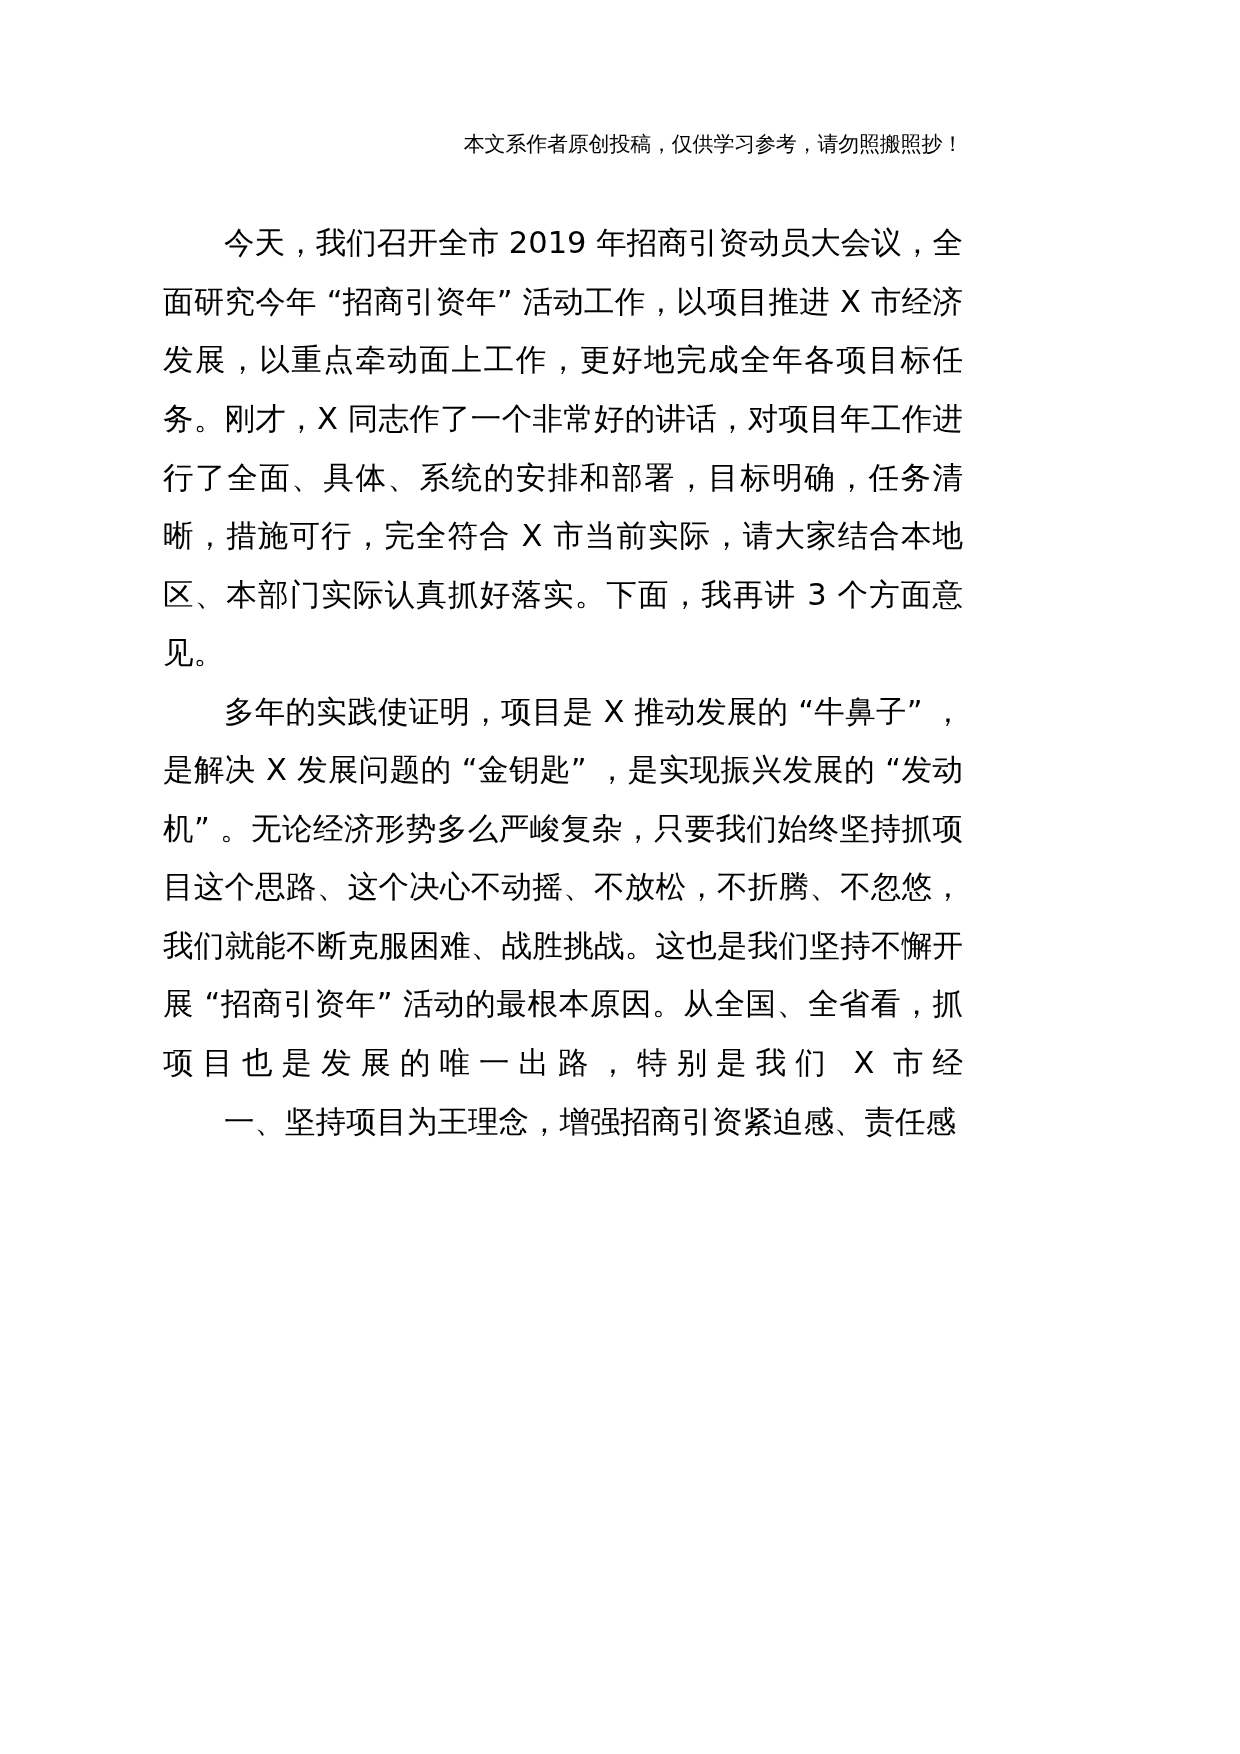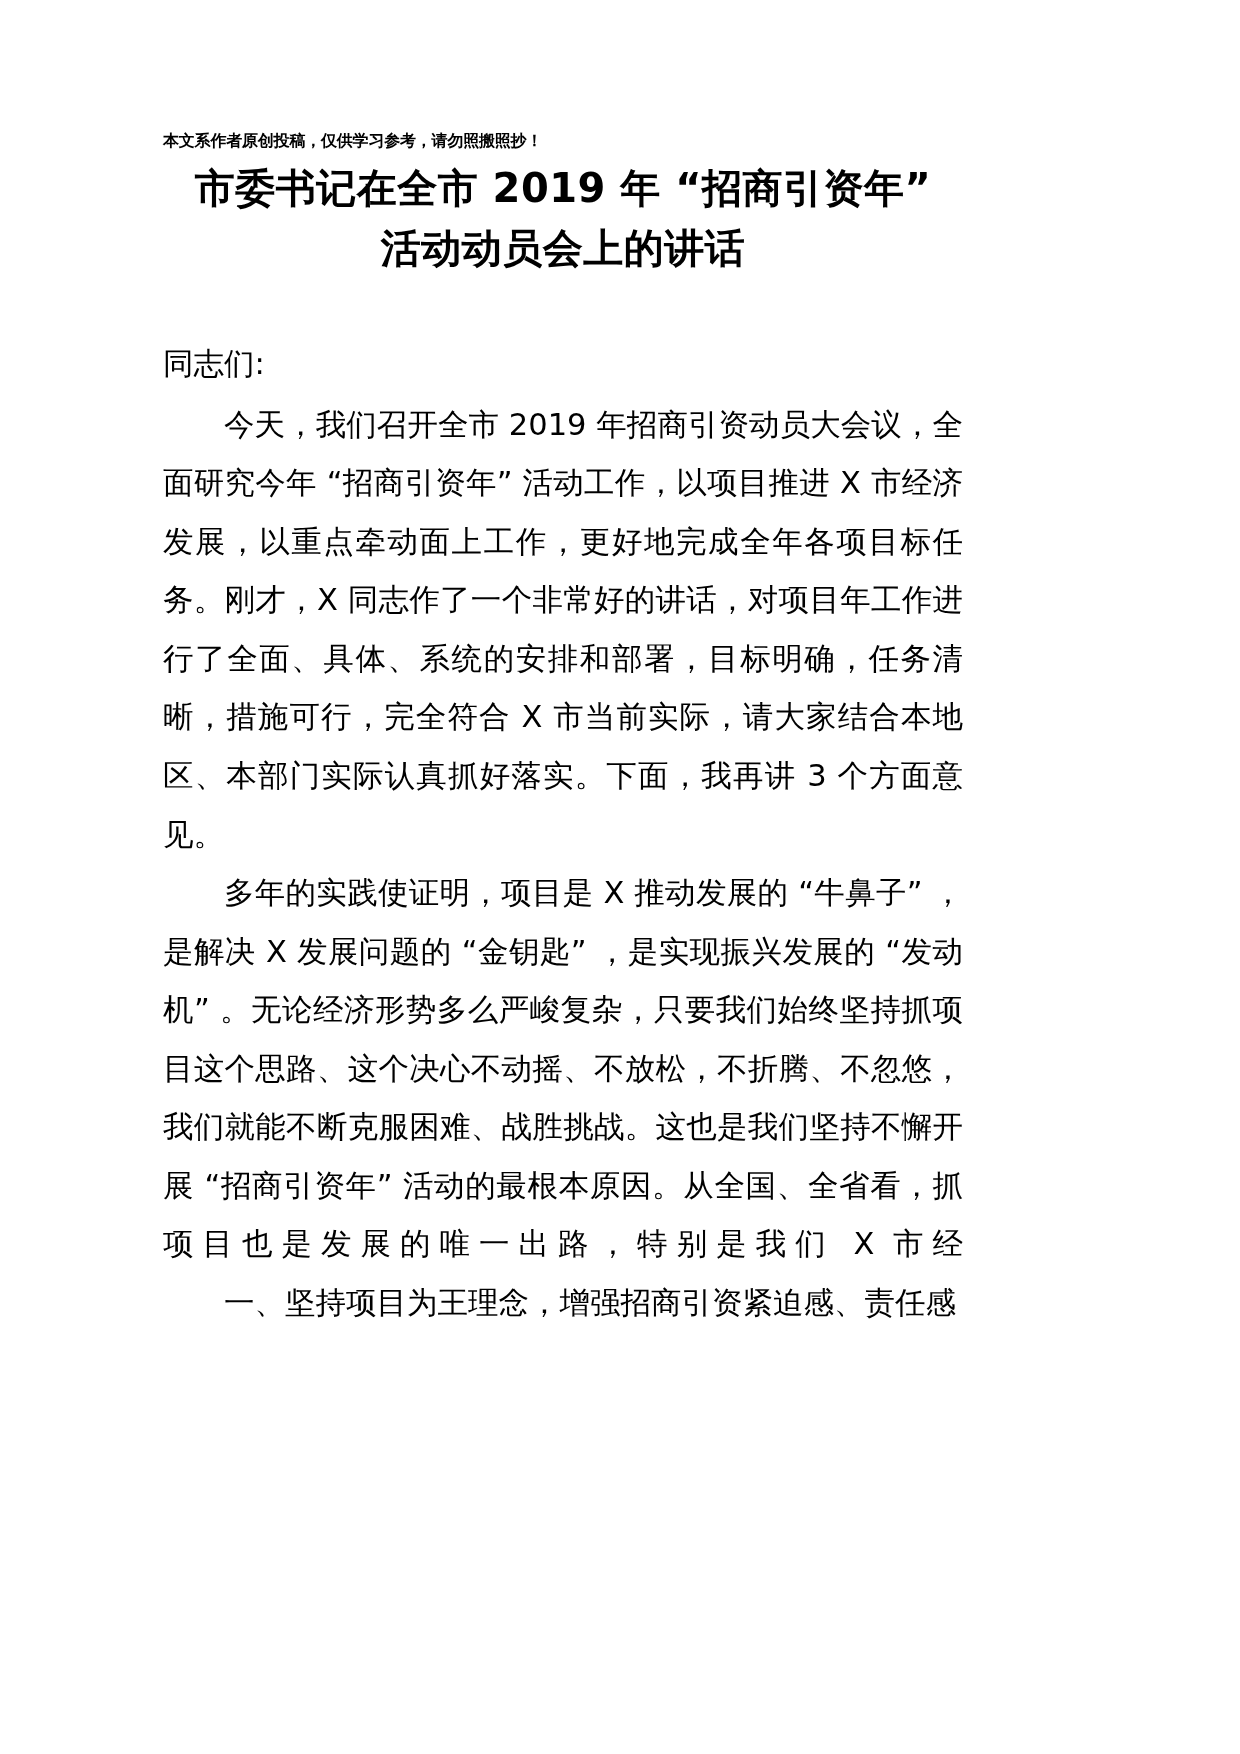--- a/index.html
+++ b/index.html
@@ -17,26 +17,27 @@
     color: #000000;
     box-sizing: border-box;
   }
   .content {
     position: absolute;
     left: 163px;
     top: 130px;
     width: 800px;
   }
   .disclaimer {
-    font-size: 16px;
-    font-weight: bold;
+    font-size: 21px;
+    font-weight: normal;
     letter-spacing: -0.2px;
     line-height: 1.35;
     margin: 0 0 6px 0;
     white-space: nowrap;
+    text-align: right;
   }
   .doc-title {
     font-size: 40px;
     font-weight: bold;
     line-height: 1.52;
     text-align: center;
     margin: 0;
     letter-spacing: 0.5px;
   }
   .doc-title .tline {
@@ -69,28 +70,23 @@
   }
 </style>
 </head>
 <body>
 
 <div class="page">
   <div class="content">
 
     <div class="disclaimer">本文系作者原创投稿，仅供学习参考，请勿照搬照抄！</div>
 
-    <h1 class="doc-title">
-      <span class="tline">市委书记在全市 2019 年 “招商引资年”</span>
-      <span class="tline">活动动员会上的讲话</span>
-    </h1>
 
     <div class="body-block">
 
-      <p class="para salutation">同志们:</p>
 
       <p class="para indent">今天，我们召开全市 2019 年招商引资动员大会议，全面研究今年 “招商引资年” 活动工作，以项目推进 X 市经济发展，以重点牵动面上工作，更好地完成全年各项目标任务。刚才，X 同志作了一个非常好的讲话，对项目年工作进行了全面、具体、系统的安排和部署，目标明确，任务清晰，措施可行，完全符合 X 市当前实际，请大家结合本地区、本部门实际认真抓好落实。下面，我再讲 3 个方面意见。</p>
 
       <p class="para indent clipped">多年的实践使证明，项目是 X 推动发展的 “牛鼻子” ，是解决 X 发展问题的 “金钥匙” ，是实现振兴发展的 “发动机” 。无论经济形势多么严峻复杂，只要我们始终坚持抓项目这个思路、这个决心不动摇、不放松，不折腾、不忽悠，我们就能不断克服困难、战胜挑战。这也是我们坚持不懈开展 “招商引资年” 活动的最根本原因。从全国、全省看，抓项目也是发展的唯一出路，特别是我们 X 市经</p>
 
       <p class="para indent">一、坚持项目为王理念，增强招商引资紧迫感、责任感</p>
 
     </div>
   </div>
 </div>

